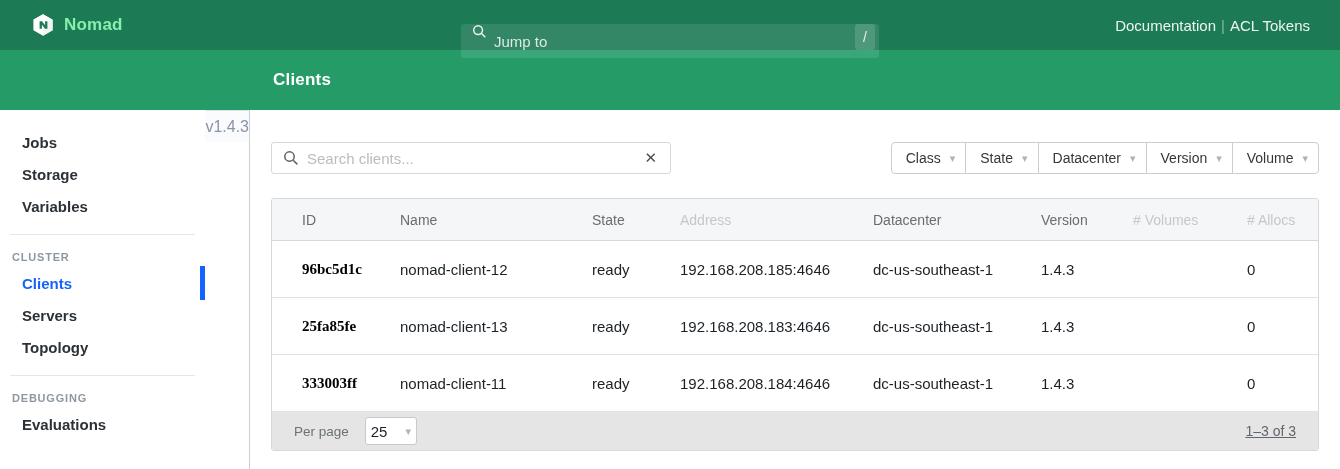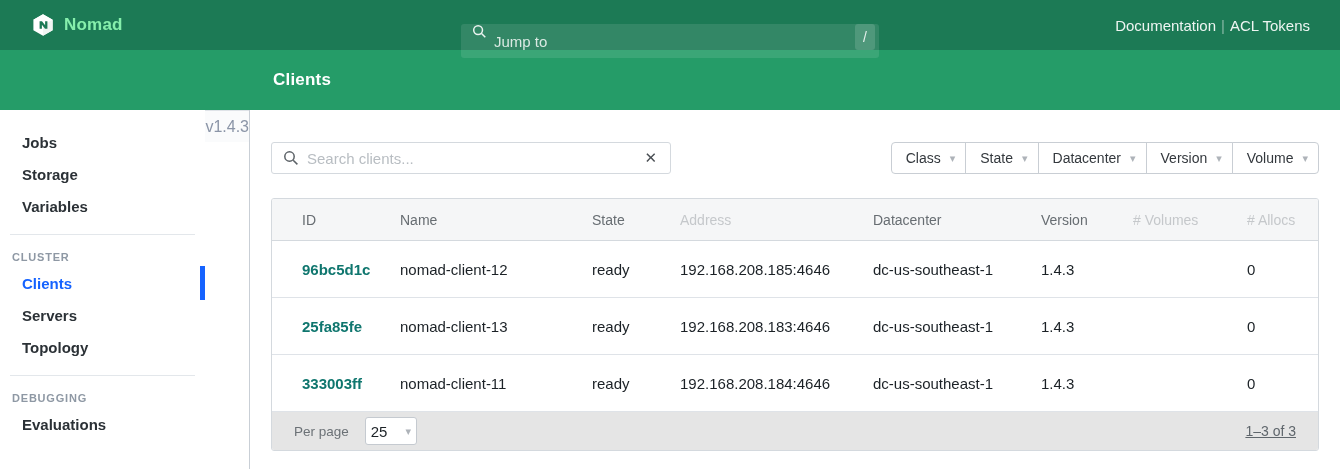--- a/index.html
+++ b/index.html
@@ -57,21 +57,21 @@
   .caret { color:#aeb3b9; font-size:11px; margin-left:9px; }
 
   .table-card { border:1px solid #d4d9de; border-radius:3px; overflow:hidden; }
   .tgrid { display:grid; grid-template-columns:128px 192px 88px 193px 168px 92px 114px auto; align-items:center; }
   .thead { height:42px; background:#f5f6f7; border-bottom:1px solid #d4d9de; }
   .th { font-size:14px; color:#676d72; padding-right:8px; }
   .th.muted { color:#c5c8cb; }
   .th.sortable { cursor:pointer; }
   .trow { height:57px; border-bottom:1px solid #dfe3e8; cursor:pointer; background:#fff; }
   .td { font-size:15px; color:#1b2126; padding-right:8px; white-space:nowrap; overflow:hidden; }
-  .td.id { font-weight:700; color:#0f766e; }
+  .td.id { font-weight:700; color:#000000;font-family:Liberation Serif, serif; }
   .cell-first { padding-left:30px; }
 
   .table-footer { height:38px; background:#e5e5e5; display:flex; align-items:center; padding:0 22px; }
   .pp-label { font-size:13.5px; color:#6b7176; }
   .pp-select { margin-left:16px; width:52px; height:28px; background:#fff; border:1px solid #c5cad0; border-radius:3px;
     display:flex; align-items:center; justify-content:center; gap:18px; font-size:15px; color:#1b2126; cursor:pointer; }
   .pp-select .caret { margin-left:0; }
   .range { margin-left:auto; font-size:14px; color:#5f666c;text-decoration:underline; }
 
   svg { display:block; }

